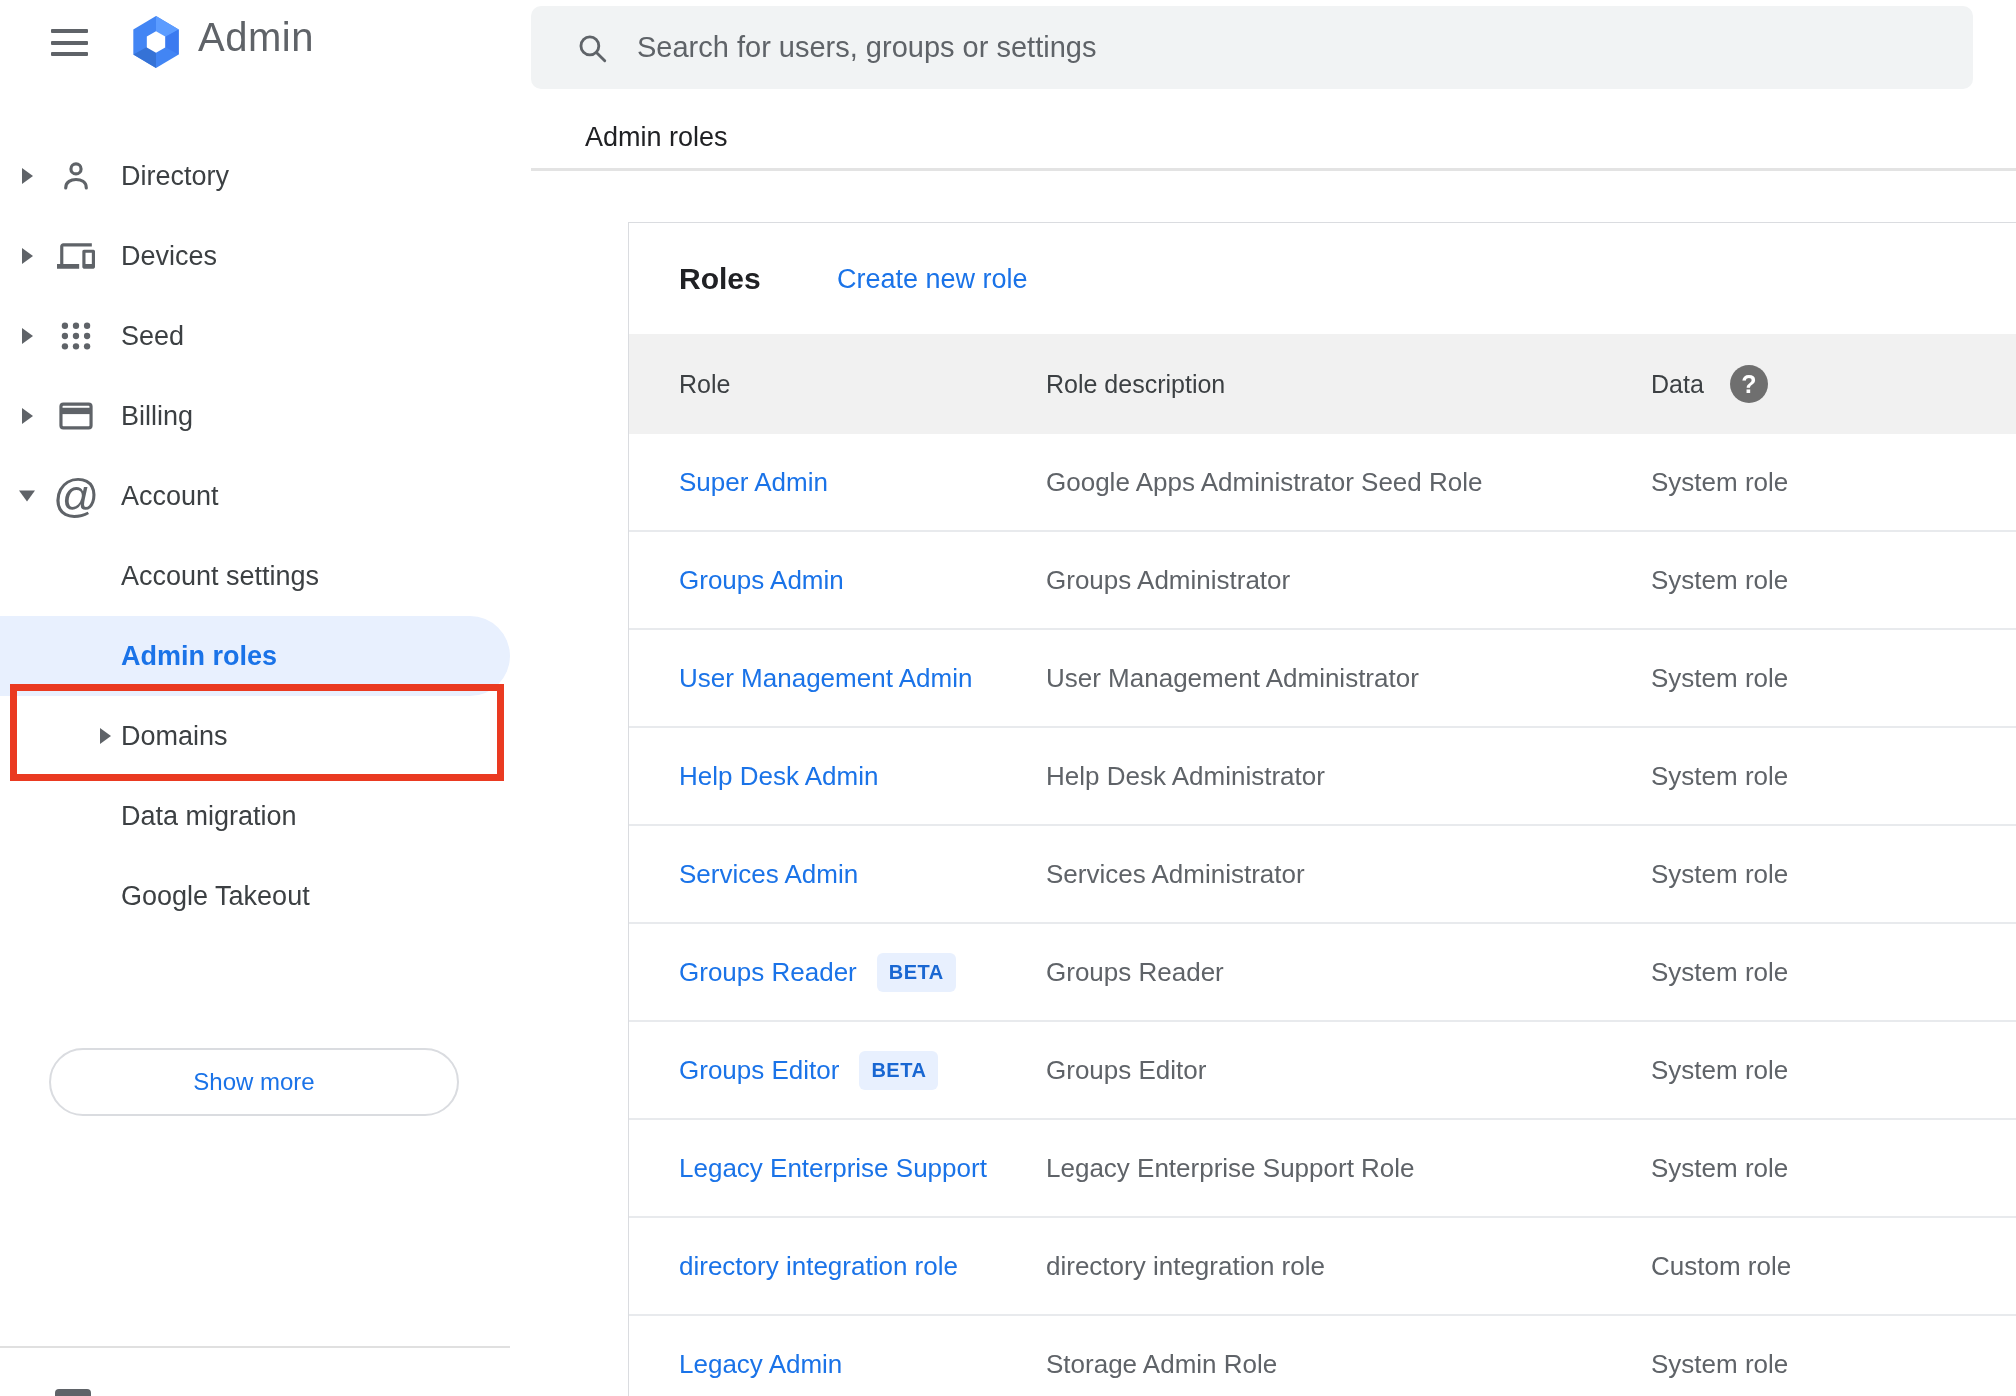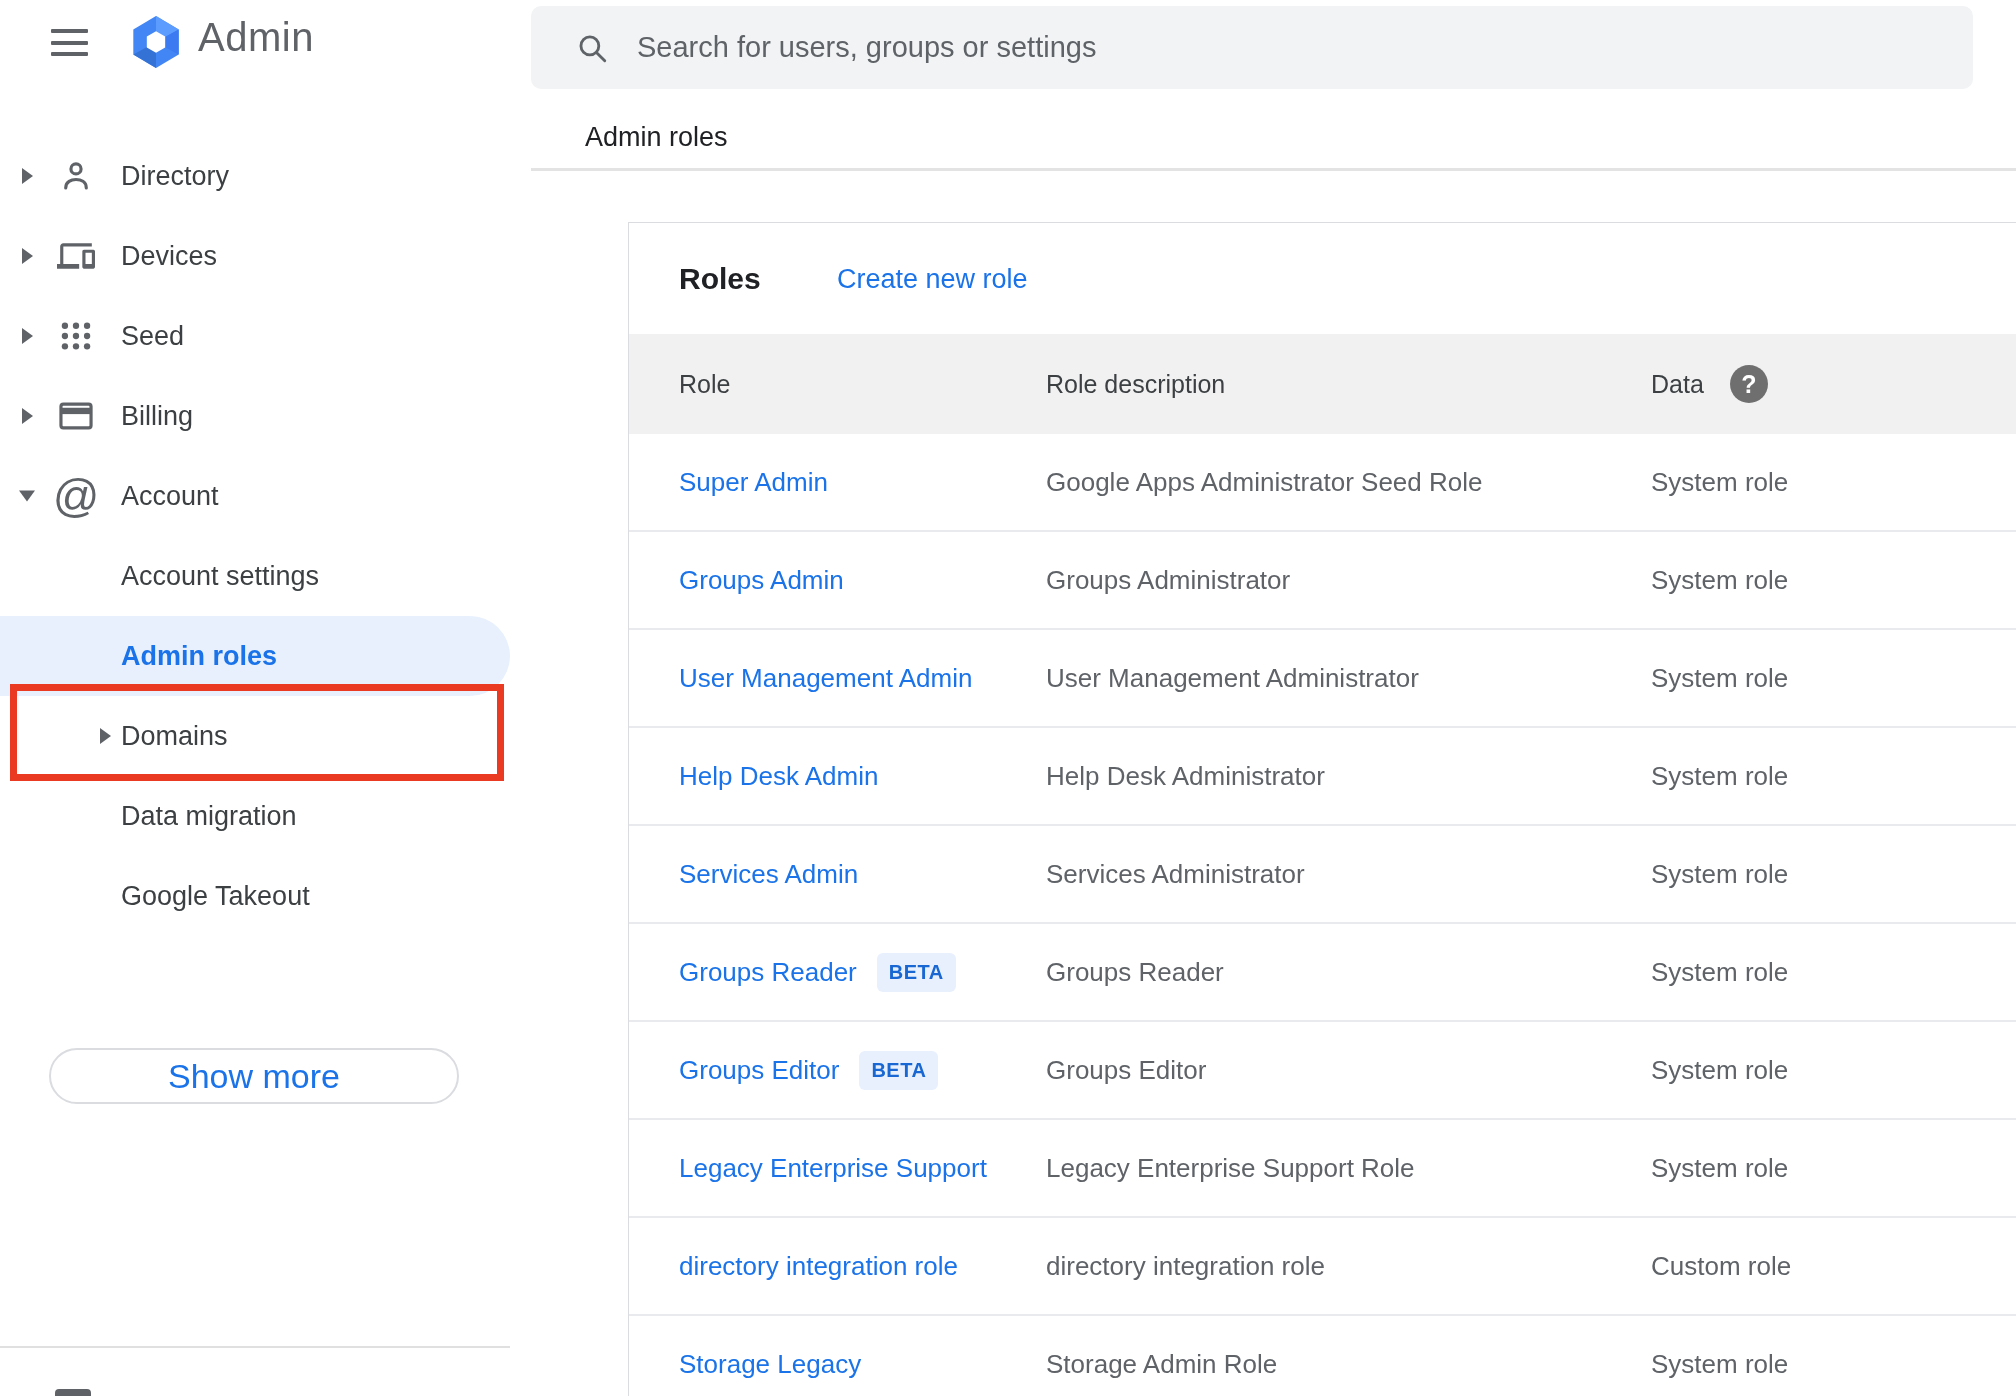--- a/index.html
+++ b/index.html
@@ -38,23 +38,23 @@
     width:0; height:0; border-left:11px solid var(--icon-gray);
     border-top:8px solid transparent; border-bottom:8px solid transparent; }
   .tri-right.sub { left:100px; }
   .tri-down { position:absolute; left:19px; top:50%; transform:translateY(-50%);
     width:0; height:0; border-top:11px solid var(--icon-gray);
     border-left:8px solid transparent; border-right:8px solid transparent; }
 
   .annotation-box { position:absolute; left:10px; top:684px; width:494px; height:97px;
     border:7px solid var(--annotation); pointer-events:none; }
 
-  .show-more { position:absolute; left:49px; top:1048px; width:410px; height:56px;
+  .show-more { position:absolute; left:49px; top:1048px; width:410px; height:68px;
     background:#fff; border:2px solid var(--card-border); border-radius:999px;
-    color:var(--accent); font-size:34px; font-weight:500; font-family:inherit;
+    color:var(--accent); font-size:24px; font-weight:500; font-family:inherit;
     display:flex; align-items:center; justify-content:center; cursor:pointer; }
 
   .side-bottom-divider { position:absolute; left:0; top:1346px; width:510px; height:2px; background:#e0e0e0; }
   .partial-icon { position:absolute; left:55px; top:1389px; width:36px; height:8px;
     background:var(--icon-gray); border-radius:4px 4px 0 0; }
 
   
   .card { position:absolute; left:628px; top:222px; width:1388px; height:1200px;
     background:#fff; border:1px solid var(--card-border); border-right:none; }
   .card-header { position:relative; height:111px; }
@@ -291,19 +291,19 @@
     <div class="trow">
       <div class="cell c1">
           <a class="role-link">directory integration role</a>
         </div>
       <div class="cell c2">directory integration role</div>
       <div class="cell c3">Custom role</div>
     </div>
 
     <div class="trow">
       <div class="cell c1">
-          <a class="role-link">Storage Legacy</a>
+          <a class="role-link">Legacy Admin</a>
         </div>
       <div class="cell c2">Storage Admin Role</div>
       <div class="cell c3">System role</div>
     </div>
   </section>
 </div>
 
 </body></html>

